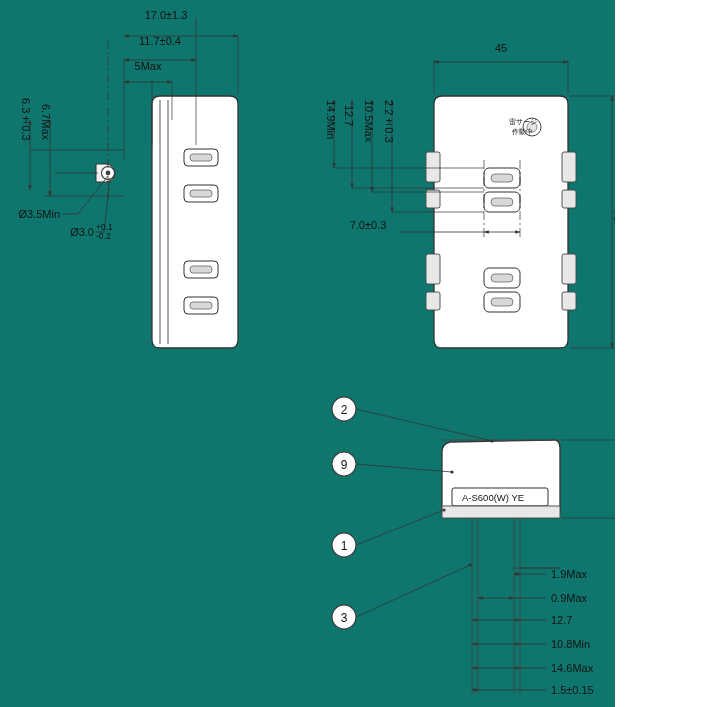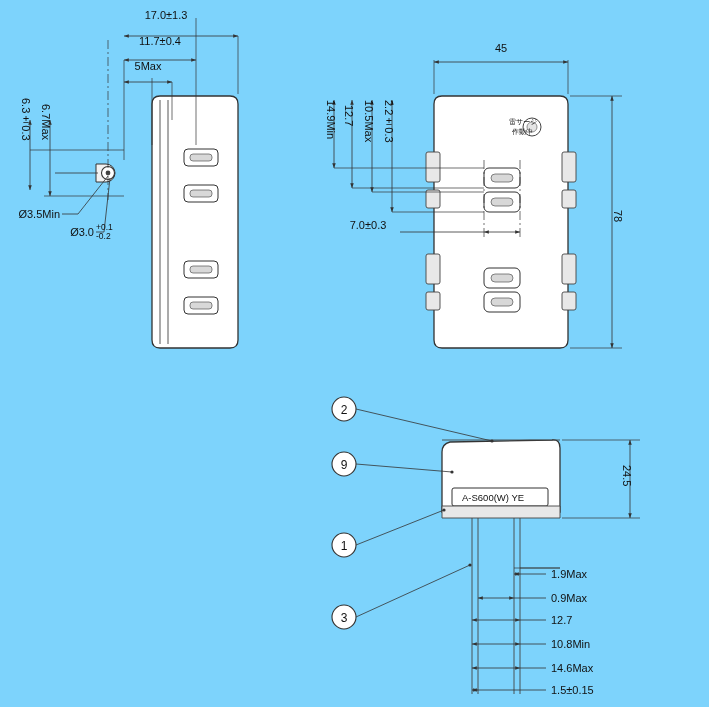--- a/index.html
+++ b/index.html
@@ -5,23 +5,23 @@
   html, body {
     margin: 0;
     padding: 0;
     background: #ffffff;
   }
   body {
     font-family: "Liberation Sans", sans-serif;
   }
   #sheet {
     position: relative;
-    width: 709px;
+    width: 615px;
     height: 707px;
-    background: #7dd3fc;
+    background: #0f766e;
     overflow: hidden;
   }
   svg.drawing {
     position: absolute;
     left: 0;
     top: 0;
     width: 713px;
     height: 707px;
   }
   .dim-line, .ext-line, .lead-line {

